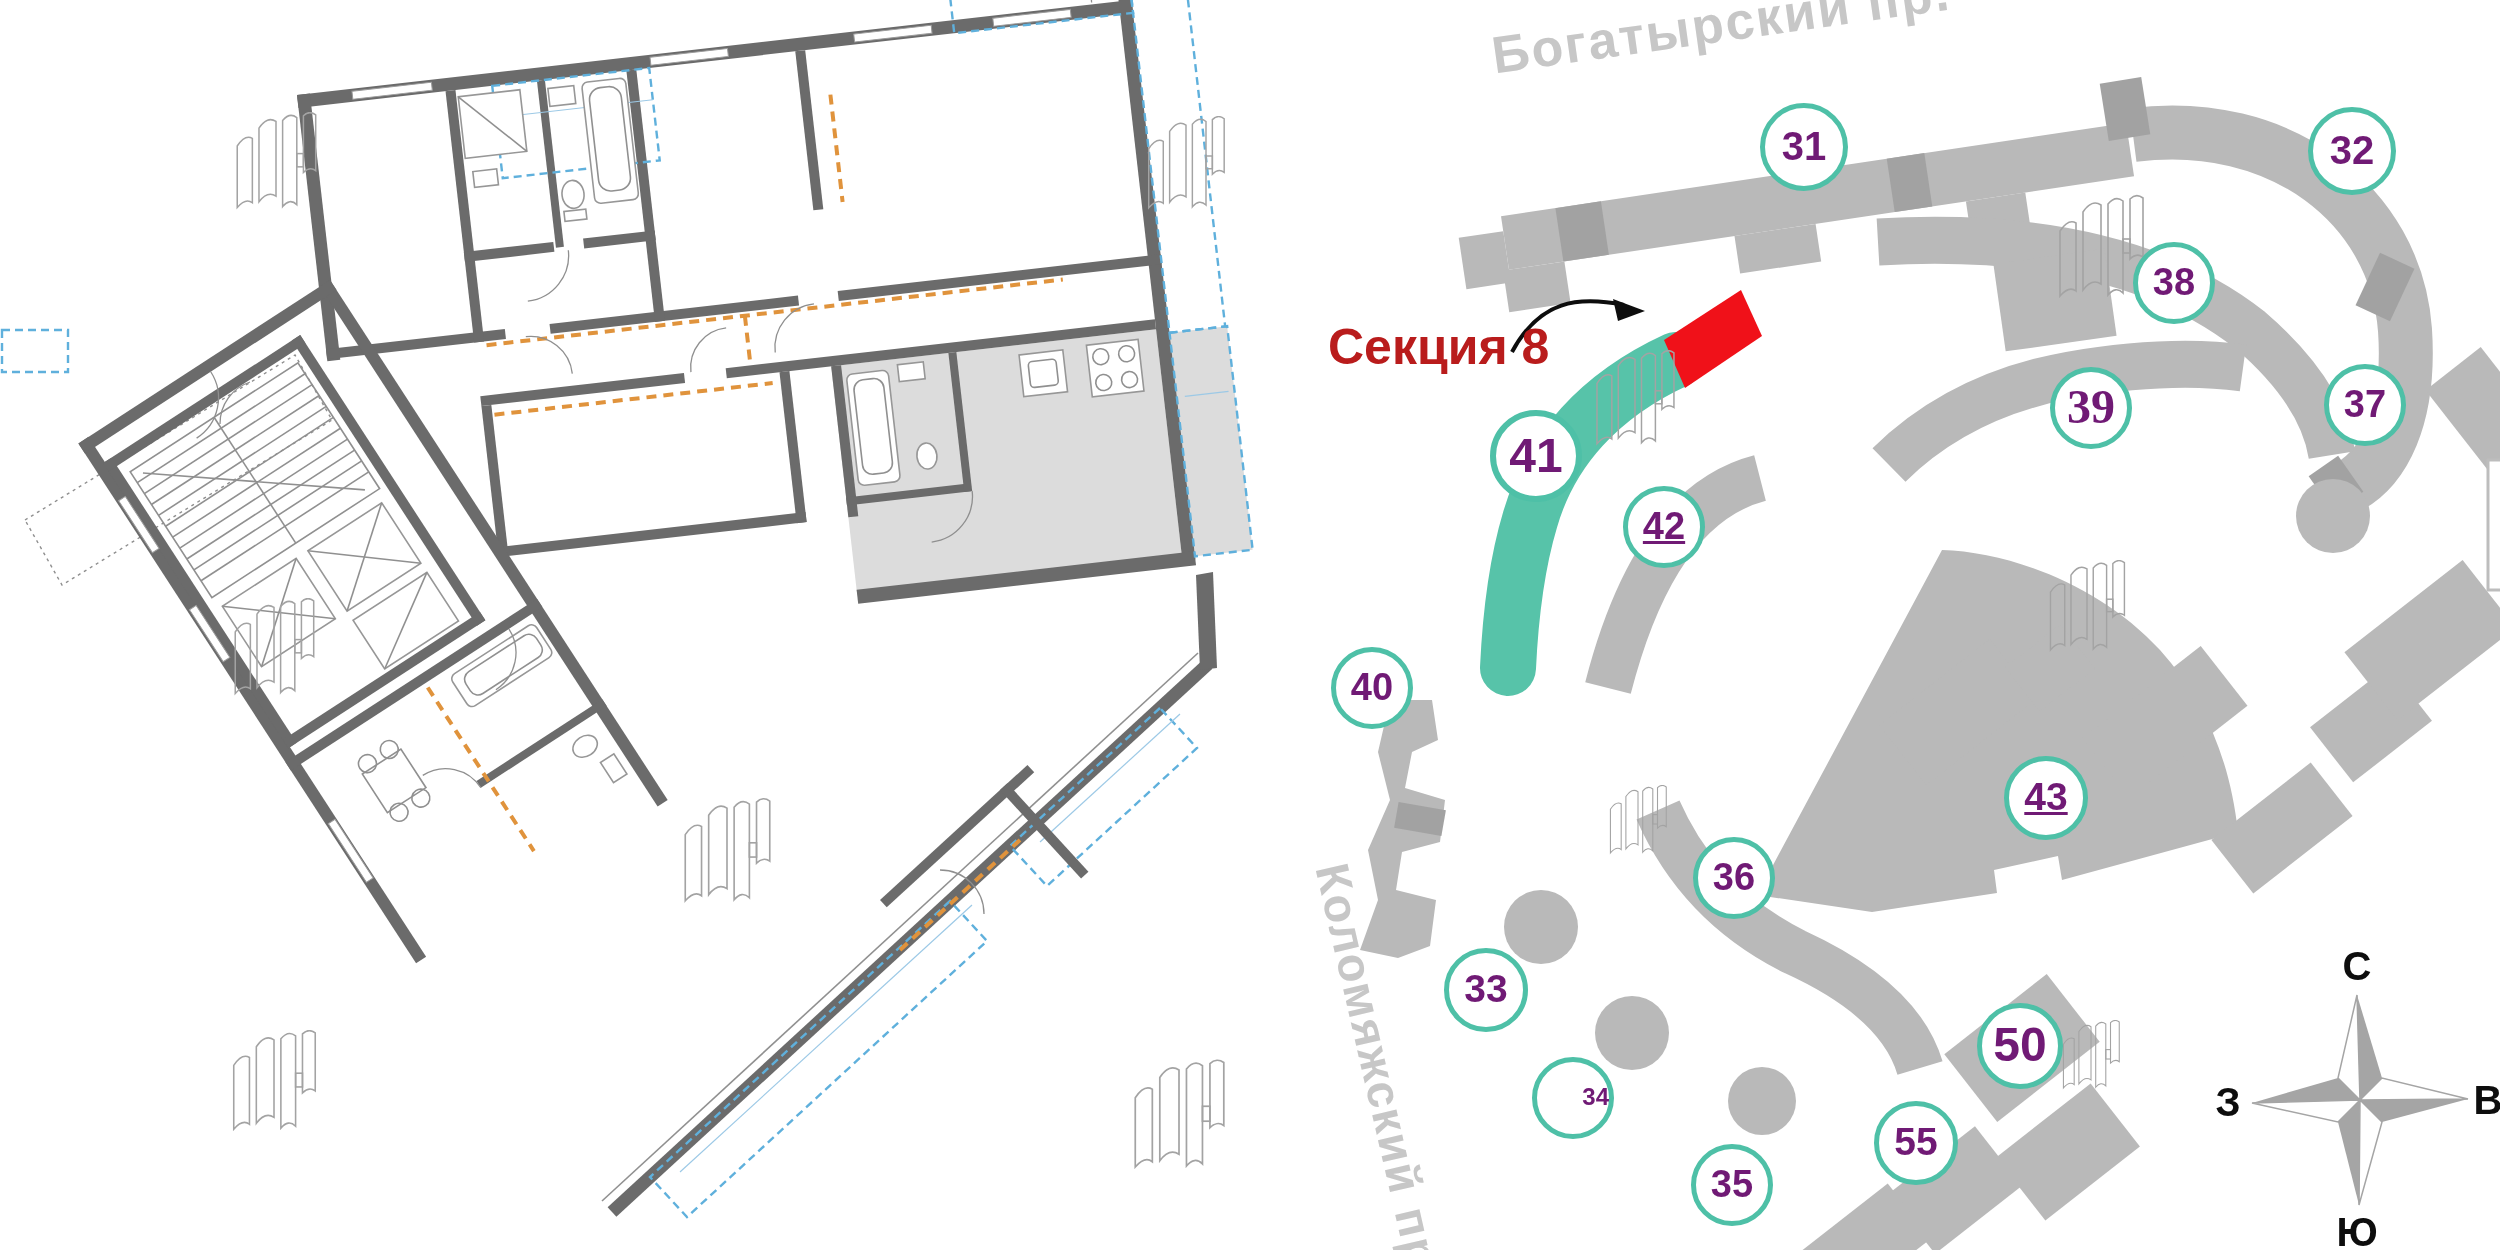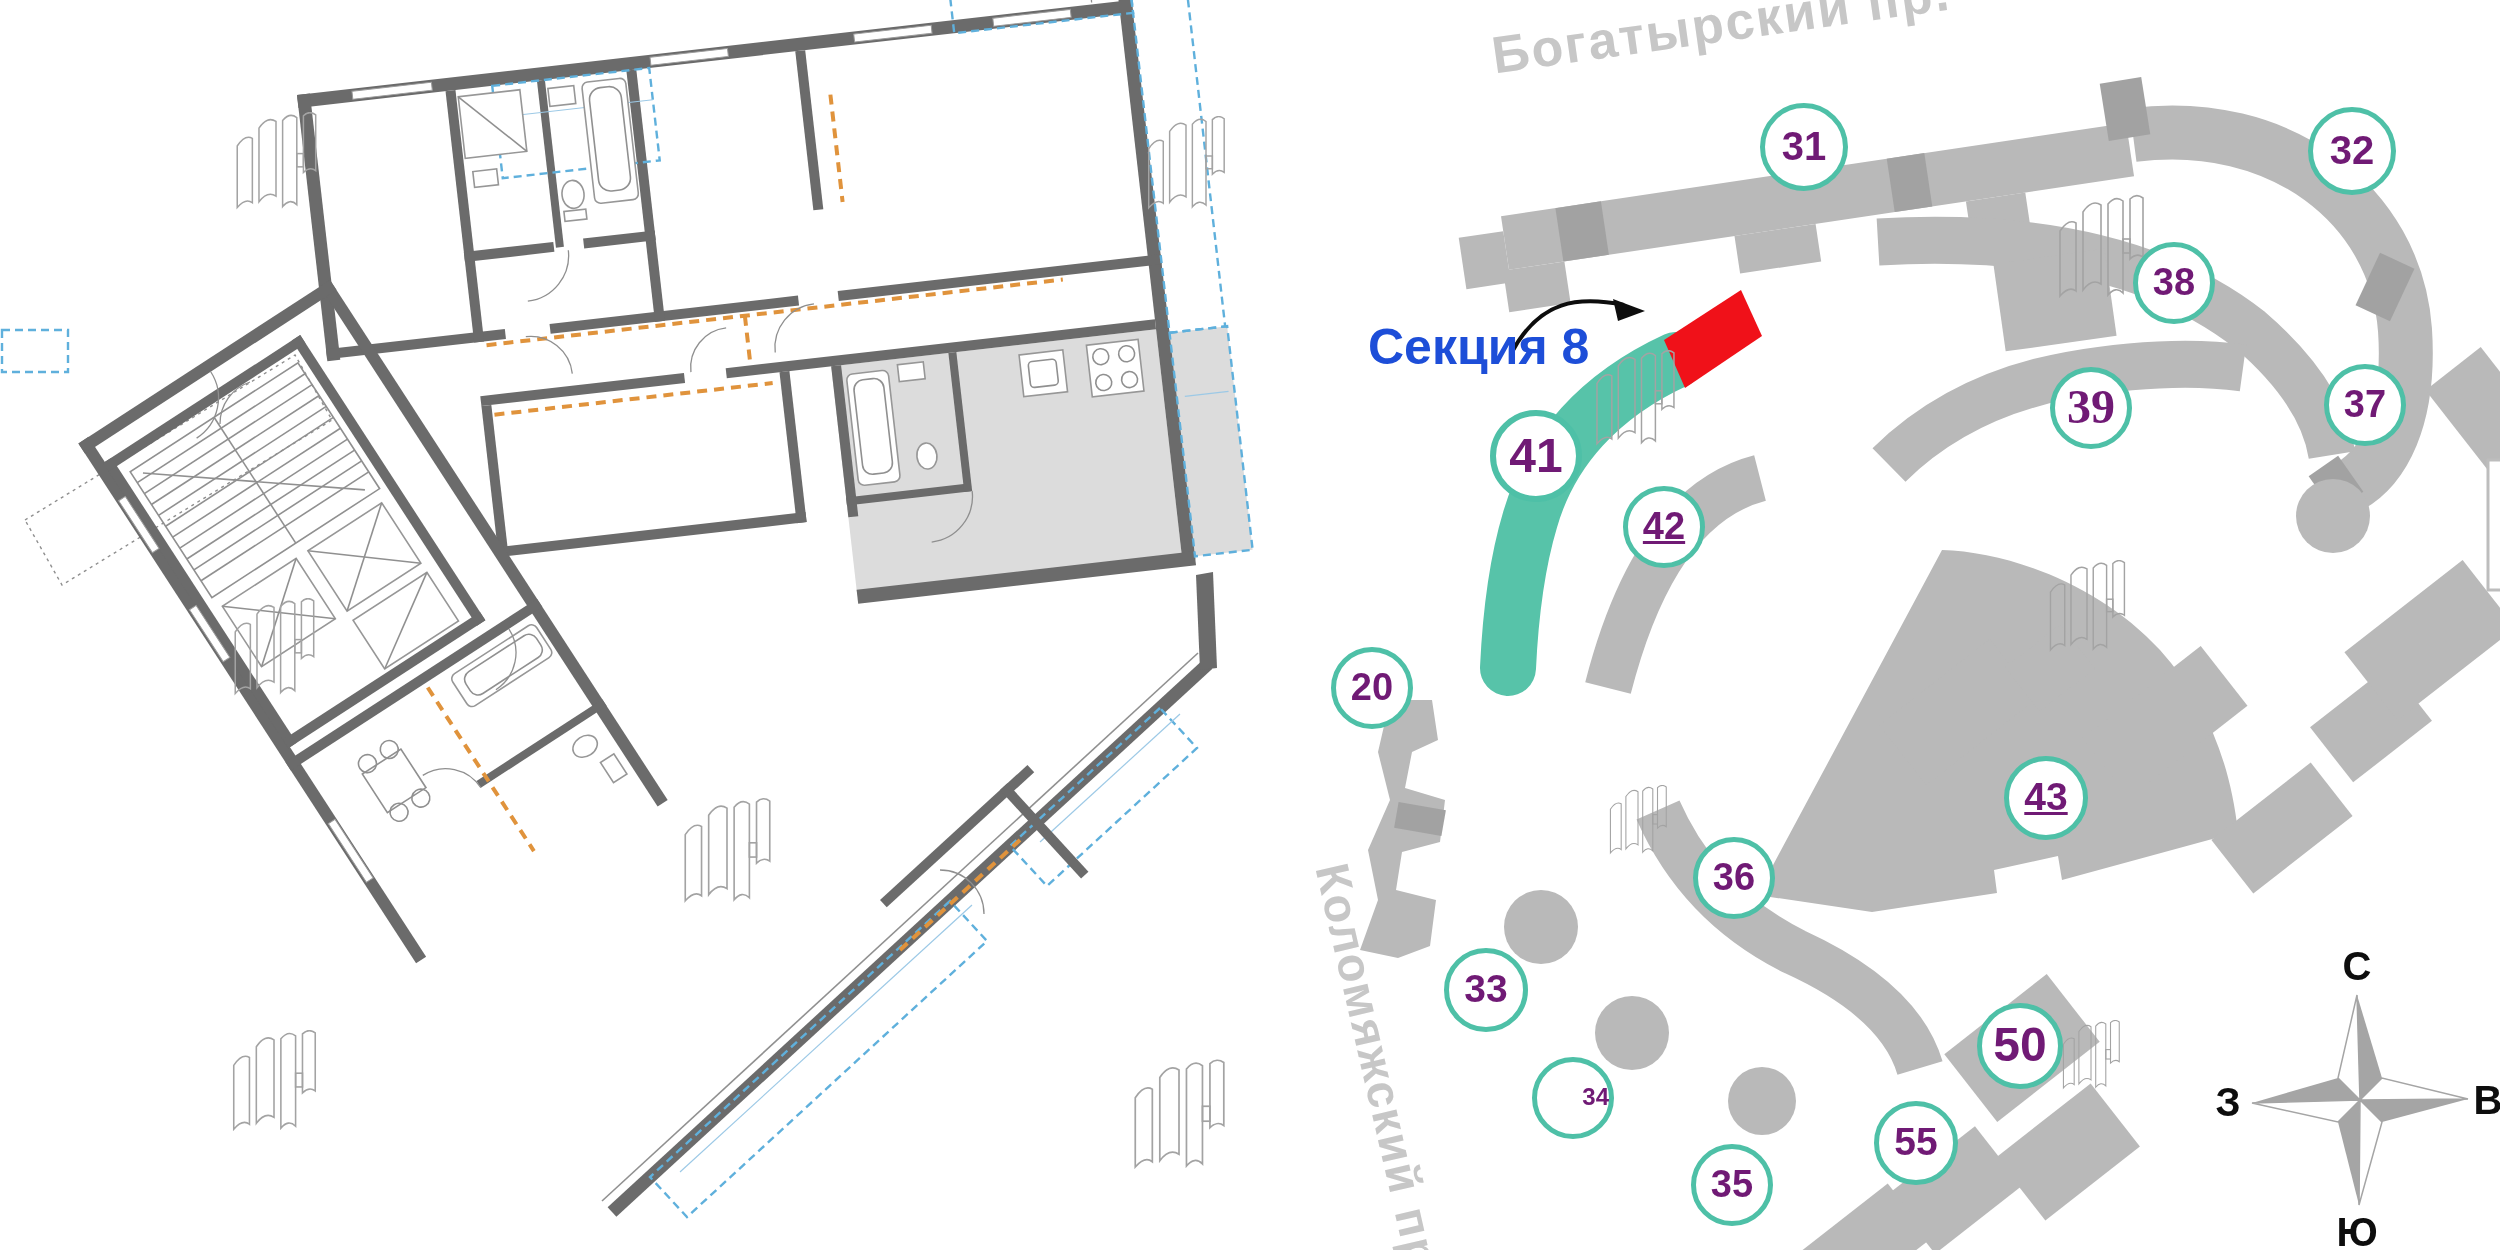--- a/index.html
+++ b/index.html
@@ -21,21 +21,21 @@
   
   .bld{fill:#b9b9b9;}
   .bldd{fill:#a2a2a2;}
   .band{stroke:#b9b9b9;fill:none;}
   .wm{stroke:#a3a3a3;stroke-width:1.6;fill:none;}
   
   .street{position:absolute;font-weight:bold;color:#c7c7c7;white-space:nowrap;
           transform-origin:left top;letter-spacing:2px;}
   #street-bogatyrsky{left:1488px;top:26px;font-size:52px;transform:rotate(-8deg);}
   #street-kolomyazhsky{left:1358px;top:858px;font-size:47px;transform:rotate(77deg);}
-  #section-callout{position:absolute;left:1368px;top:318px;font-size:50px;font-weight:bold;color:#1d4ed8;}
+  #section-callout{position:absolute;left:1328px;top:318px;font-size:50px;font-weight:bold;color:#b91c1c;}
   .compass-letter{position:absolute;font-size:40px;font-weight:bold;color:#0d0d0d;
                   transform:translate(-50%,-50%);}
   
   .badge{position:absolute;background:#ffffff;border:5px solid #4ec0a7;border-radius:50%;
          text-align:center;font-weight:bold;color:#701a75;box-sizing:border-box;z-index:5;}
   .badge.sel{border-width:6px;}
 </style>
 </head>
 <body>
 
@@ -360,21 +360,21 @@
 <div class="compass-letter" style="left:2488px;top:1100px;">В</div>
 
 <div id="badges">
       <div class="badge" style="left: 1760px; top: 103px; height: 88px; width: 88px; font-size: 40px; line-height: 76px;">31</div>
       <div class="badge" style="left: 2308px; top: 107px; height: 88px; width: 88px; font-size: 40px; line-height: 76px;">32</div>
       <div class="badge" style="left: 2133px; top: 242px; height: 82px; width: 82px; font-size: 38px; line-height: 70px;">38</div>
       <div class="badge" style="left: 2324px; top: 364px; height: 82px; width: 82px; font-size: 38px; line-height: 70px;">37</div>
       <div class="badge" style="left: 2050px; top: 367px; height: 82px; width: 82px; font-size: 48px; line-height: 70px; font-family: Liberation Serif, serif;">39</div>
       <div class="badge sel" style="left: 1490px; top: 410px; height: 92px; width: 92px; font-size: 48px; line-height: 80px;">41</div>
       <div class="badge" style="left: 1623px; top: 486px; height: 82px; width: 82px; font-size: 38px; line-height: 70px; text-decoration: underline;">42</div>
-      <div class="badge" style="left: 1331px; top: 647px; height: 82px; width: 82px; font-size: 38px; line-height: 70px;">20</div>
+      <div class="badge" style="left: 1331px; top: 647px; height: 82px; width: 82px; font-size: 38px; line-height: 70px;">40</div>
       <div class="badge" style="left: 2004px; top: 756px; height: 84px; width: 84px; font-size: 39px; line-height: 72px; text-decoration: underline;">43</div>
       <div class="badge" style="left: 1693px; top: 837px; height: 82px; width: 82px; font-size: 38px; line-height: 70px;">36</div>
       <div class="badge" style="left: 1444px; top: 948px; height: 84px; width: 84px; font-size: 39px; line-height: 72px;">33</div>
       <div class="badge" style="left: 1977px; top: 1003px; height: 86px; width: 86px; font-size: 48px; line-height: 74px;">50</div>
       <div class="badge" style="left: 1532px; top: 1057px; height: 82px; width: 82px; font-size: 24px; line-height: 70px; text-align: right;">34</div>
       <div class="badge" style="left: 1874px; top: 1101px; height: 84px; width: 84px; font-size: 39px; line-height: 72px;">55</div>
       <div class="badge" style="left: 1691px; top: 1144px; height: 82px; width: 82px; font-size: 38px; line-height: 70px;">35</div>
     </div>
 
 </div>

